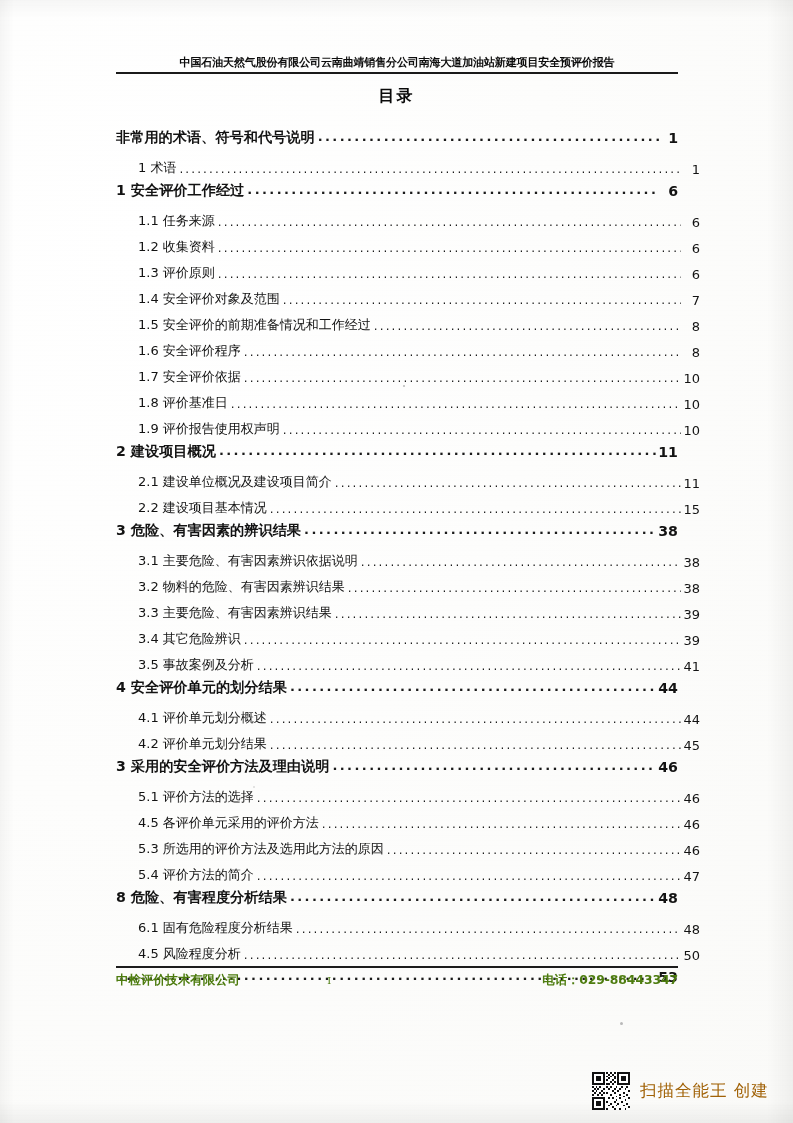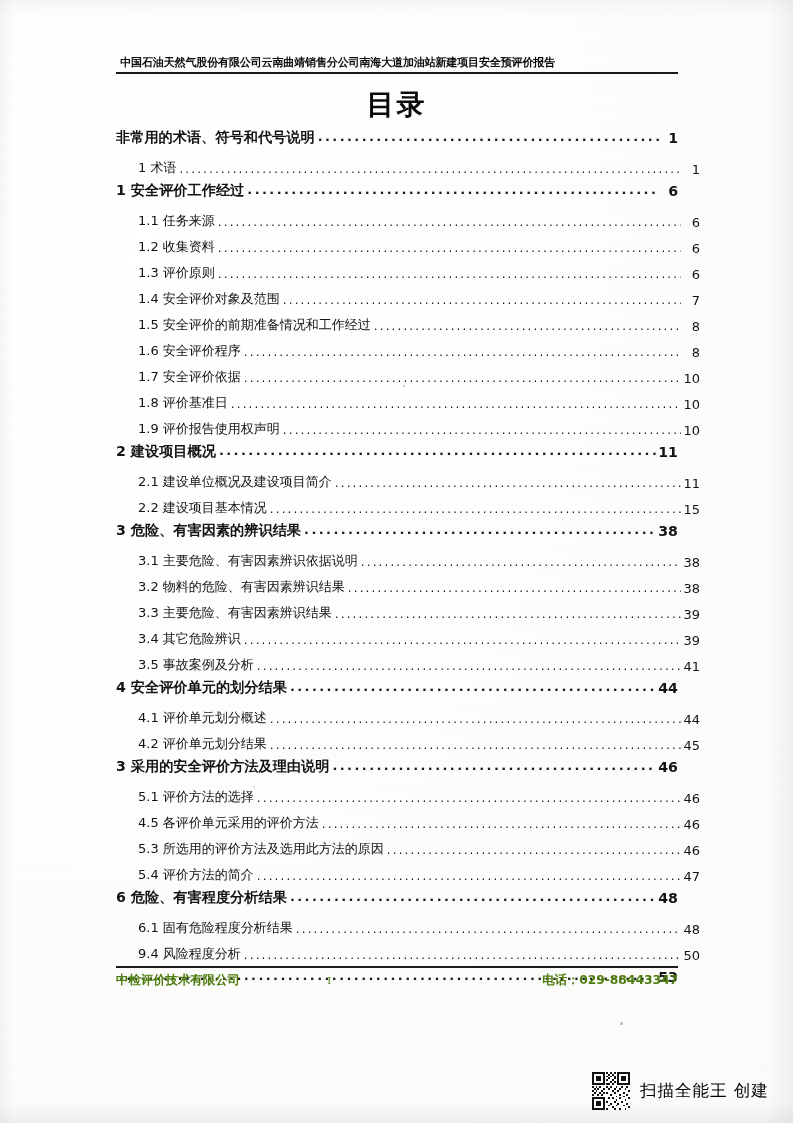--- a/index.html
+++ b/index.html
@@ -60,20 +60,21 @@
     height: 1123px;
     color: #111;
   }
 
   
   #running-header {
     position: absolute;
     left: 116px;
     top: 55px;
     width: 562px;
+    text-align: center;
   }
   #running-header .rh-text {
     font-family: "DejaVu Sans", "Liberation Sans", sans-serif;
     font-weight: bold;
     font-size: 11.2px;
     letter-spacing: -0.15px;
     color: #0d0d0d;
     white-space: nowrap;
     transform: scaleX(0.985);
     transform-origin: center;
@@ -87,21 +88,21 @@
 
   
   #toc-title {
     position: absolute;
     left: 0;
     top: 86px;
     width: 793px;
     text-align: center;
     font-family: "DejaVu Sans", "Liberation Sans", sans-serif;
     font-weight: bold;
-    font-size: 28px;
+    font-size: 16px;
     letter-spacing: 2px;
     color: #0a0a0a;
   }
 
   
   #toc-list {
     position: absolute;
     left: 116px;
     top: 124px;
     width: 562px;
@@ -213,21 +214,21 @@
   #watermark .qr {
     width: 38px;
     height: 38px;
     position: relative;
     background: #ffffff;
   }
   #watermark .qr svg { display: block; }
   #watermark .wm-text {
     font-family: "DejaVu Sans", "Liberation Sans", sans-serif;
     font-size: 16.5px;
-    color: #000000;
+    color: #a16207;
     letter-spacing: 1px;
     white-space: nowrap;
   }
 
   
   .speck {
     position: absolute;
     background: #b9b9b9;
     border-radius: 50%;
     pointer-events: none;
@@ -390,31 +391,31 @@
         <span class="toc-label">5.3 所选用的评价方法及选用此方法的原因</span>
         <span class="toc-leader">.........................................................................................</span>
         <span class="toc-page">46</span>
       </div>
       <div class="toc-row lvl2">
         <span class="toc-label">5.4 评价方法的简介</span>
         <span class="toc-leader">.........................................................................................</span>
         <span class="toc-page">47</span>
       </div>
       <div class="toc-row lvl1">
-        <span class="toc-label">6 危险、有害程度分析结果</span>
+        <span class="toc-label">8 危险、有害程度分析结果</span>
         <span class="toc-leader">.........................................................................................</span>
         <span class="toc-page">48</span>
       </div>
       <div class="toc-row lvl2">
         <span class="toc-label">6.1 固有危险程度分析结果</span>
         <span class="toc-leader">.........................................................................................</span>
         <span class="toc-page">48</span>
       </div>
       <div class="toc-row lvl2">
-        <span class="toc-label">9.4 风险程度分析</span>
+        <span class="toc-label">4.5 风险程度分析</span>
         <span class="toc-leader">.........................................................................................</span>
         <span class="toc-page">50</span>
       </div>
       <div class="toc-row lvl1">
         <span class="toc-leader">.........................................................................................</span>
         <span class="toc-page">53</span>
       </div>
     </div>
 
   <div id="footer">

